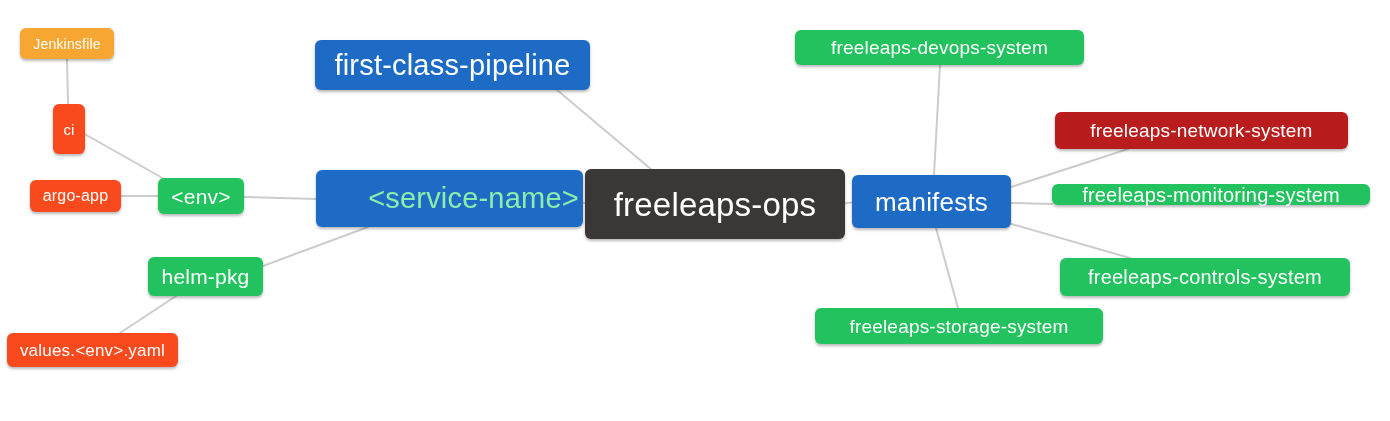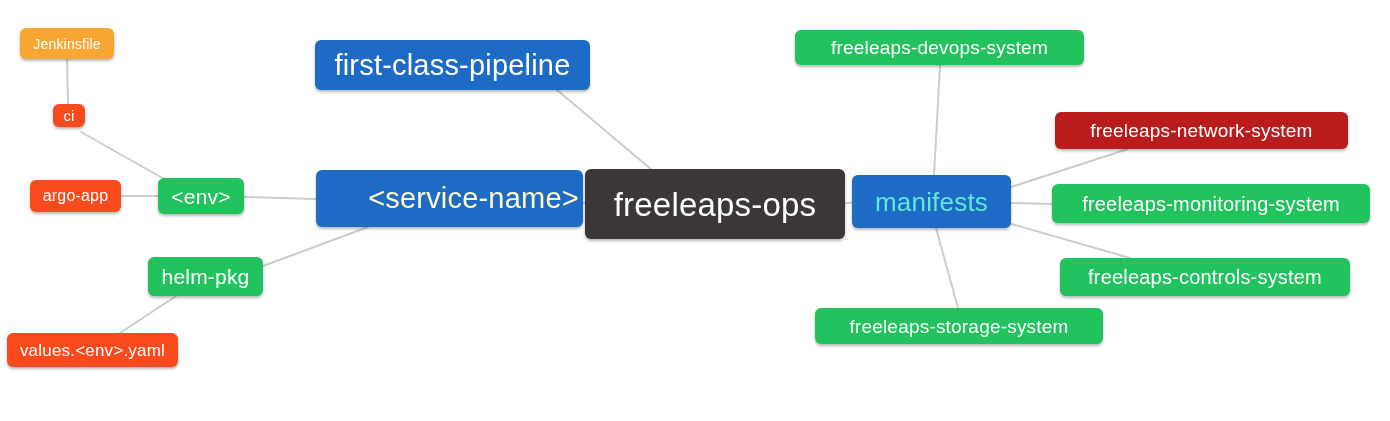--- a/index.html
+++ b/index.html
@@ -54,28 +54,28 @@
       <line x1="176" y1="296" x2="120" y2="333" stroke="#cccccc" stroke-width="2" stroke-linecap="round"></line>
       <line x1="840" y1="204" x2="856" y2="202" stroke="#cccccc" stroke-width="2" stroke-linecap="round"></line>
       <line x1="934" y1="175" x2="940" y2="65" stroke="#cccccc" stroke-width="2" stroke-linecap="round"></line>
       <line x1="1011" y1="187" x2="1128" y2="149" stroke="#cccccc" stroke-width="2" stroke-linecap="round"></line>
       <line x1="1011" y1="203" x2="1052" y2="204" stroke="#cccccc" stroke-width="2" stroke-linecap="round"></line>
       <line x1="1008" y1="223" x2="1130" y2="258" stroke="#cccccc" stroke-width="2" stroke-linecap="round"></line>
       <line x1="936" y1="228" x2="958" y2="308" stroke="#cccccc" stroke-width="2" stroke-linecap="round"></line>
     </svg>
   <div id="node-layer">
       <div class="node" style="left: 20px; top: 28px; width: 94px; height: 31px; background: rgb(248, 166, 50); color: rgb(255, 255, 255); font-size: 14px;">Jenkinsfile</div>
-      <div class="node" style="left: 53px; top: 104px; width: 32px; height: 23px; background: rgb(248, 74, 29); color: rgb(255, 255, 255); font-size: 15px;">ci</div>
+      <div class="node" style="left: 53px; top: 104px; width: 32px; height: 50px; background: rgb(248, 74, 29); color: rgb(255, 255, 255); font-size: 15px;">ci</div>
       <div class="node" style="left: 30px; top: 180px; width: 91px; height: 32px; background: rgb(248, 74, 29); color: rgb(255, 255, 255); font-size: 16px;">argo-app</div>
       <div class="node" style="left: 158px; top: 178px; width: 86px; height: 36px; background: rgb(34, 195, 94); color: rgb(255, 255, 255); font-size: 21px;">&lt;env&gt;</div>
       <div class="node" style="left: 315px; top: 40px; width: 275px; height: 50px; background: rgb(30, 107, 198); color: rgb(255, 255, 255); font-size: 29px;">first-class-pipeline</div>
-      <div class="node" style="left: 316px; top: 170px; width: 267px; height: 57px; background: rgb(30, 107, 198); color: #fef9c3; font-size: 29px; padding-left: 48px;">&lt;service-name&gt;</div>
+      <div class="node" style="left: 316px; top: 170px; width: 267px; height: 57px; background: rgb(30, 107, 198); color: #86efac; font-size: 29px; padding-left: 48px;">&lt;service-name&gt;</div>
       <div class="node" style="left: 148px; top: 257px; width: 115px; height: 39px; background: rgb(34, 195, 94); color: rgb(255, 255, 255); font-size: 21px;">helm-pkg</div>
       <div class="node" style="left: 7px; top: 333px; width: 171px; height: 34px; background: rgb(248, 74, 29); color: rgb(255, 255, 255); font-size: 17px;">values.&lt;env&gt;.yaml</div>
       <div class="node" style="left: 585px; top: 169px; width: 260px; height: 70px; background: rgb(59, 55, 55); color: rgb(255, 255, 255); font-size: 33px;">freeleaps-ops</div>
-      <div class="node" style="left: 852px; top: 175px; width: 159px; height: 53px; background: rgb(30, 107, 198); color: #5eead4; font-size: 26px;">manifests</div>
+      <div class="node" style="left: 852px; top: 175px; width: 159px; height: 53px; background: rgb(30, 107, 198); color: #ffffff; font-size: 26px;">manifests</div>
       <div class="node" style="left: 795px; top: 30px; width: 289px; height: 35px; background: rgb(34, 195, 94); color: rgb(255, 255, 255); font-size: 19px;">freeleaps-devops-system</div>
       <div class="node" style="left: 1055px; top: 112px; width: 293px; height: 37px; background: #b91c1c; color: rgb(255, 255, 255); font-size: 19px;">freeleaps-network-system</div>
-      <div class="node" style="left: 1052px; top: 184px; width: 318px; height: 39px; background: rgb(34, 195, 94); color: rgb(255, 255, 255); font-size: 20px;">freeleaps-monitoring-system</div>
+      <div class="node" style="left: 1052px; top: 184px; width: 318px; height: 21px; background: rgb(34, 195, 94); color: rgb(255, 255, 255); font-size: 20px;">freeleaps-monitoring-system</div>
       <div class="node" style="left: 1060px; top: 258px; width: 290px; height: 38px; background: rgb(34, 195, 94); color: rgb(255, 255, 255); font-size: 20px;">freeleaps-controls-system</div>
       <div class="node" style="left: 815px; top: 308px; width: 288px; height: 36px; background: rgb(34, 195, 94); color: rgb(255, 255, 255); font-size: 19px; text-align: center;">freeleaps-storage-system</div>
     </div>
 </div>
 
 </body></html>

